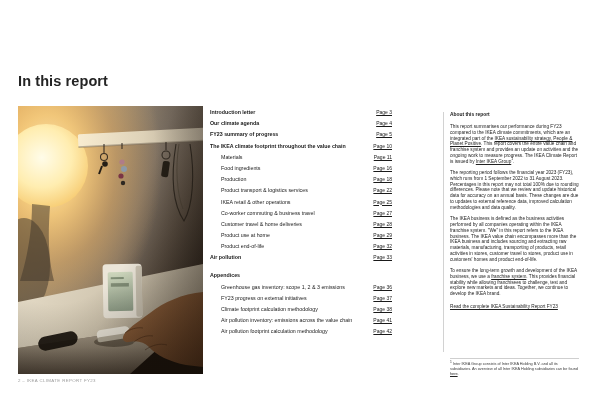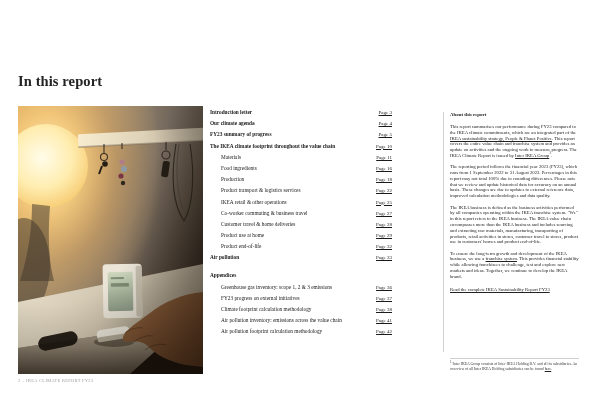--- a/index.html
+++ b/index.html
@@ -1,21 +1,21 @@
 <!DOCTYPE html>
 <html><head>
 <meta charset="utf-8">
 <style>
   html,body{margin:0;padding:0;}
   body{
     width:600px;height:403px;background:#ffffff;position:relative;overflow:hidden;
     font-family:"Liberation Sans", sans-serif;color:#1a1a1a;
     -webkit-font-smoothing:antialiased;
   }
-  .canvas{position:absolute;inset:0;font-family:Liberation Serif, serif;}
+  .canvas{position:absolute;inset:0;}
   .page-title{
     position:absolute;left:18px;top:73px;margin:0;
     font-size:14.5px;font-weight:600;color:#242424;letter-spacing:.1px;
   }
   .photo{
     position:absolute;left:18px;top:106px;width:185px;height:268px;
     overflow:hidden;background:#6b5d4e;
   }
   
   .toc{position:absolute;left:210px;top:109px;width:182px;}

